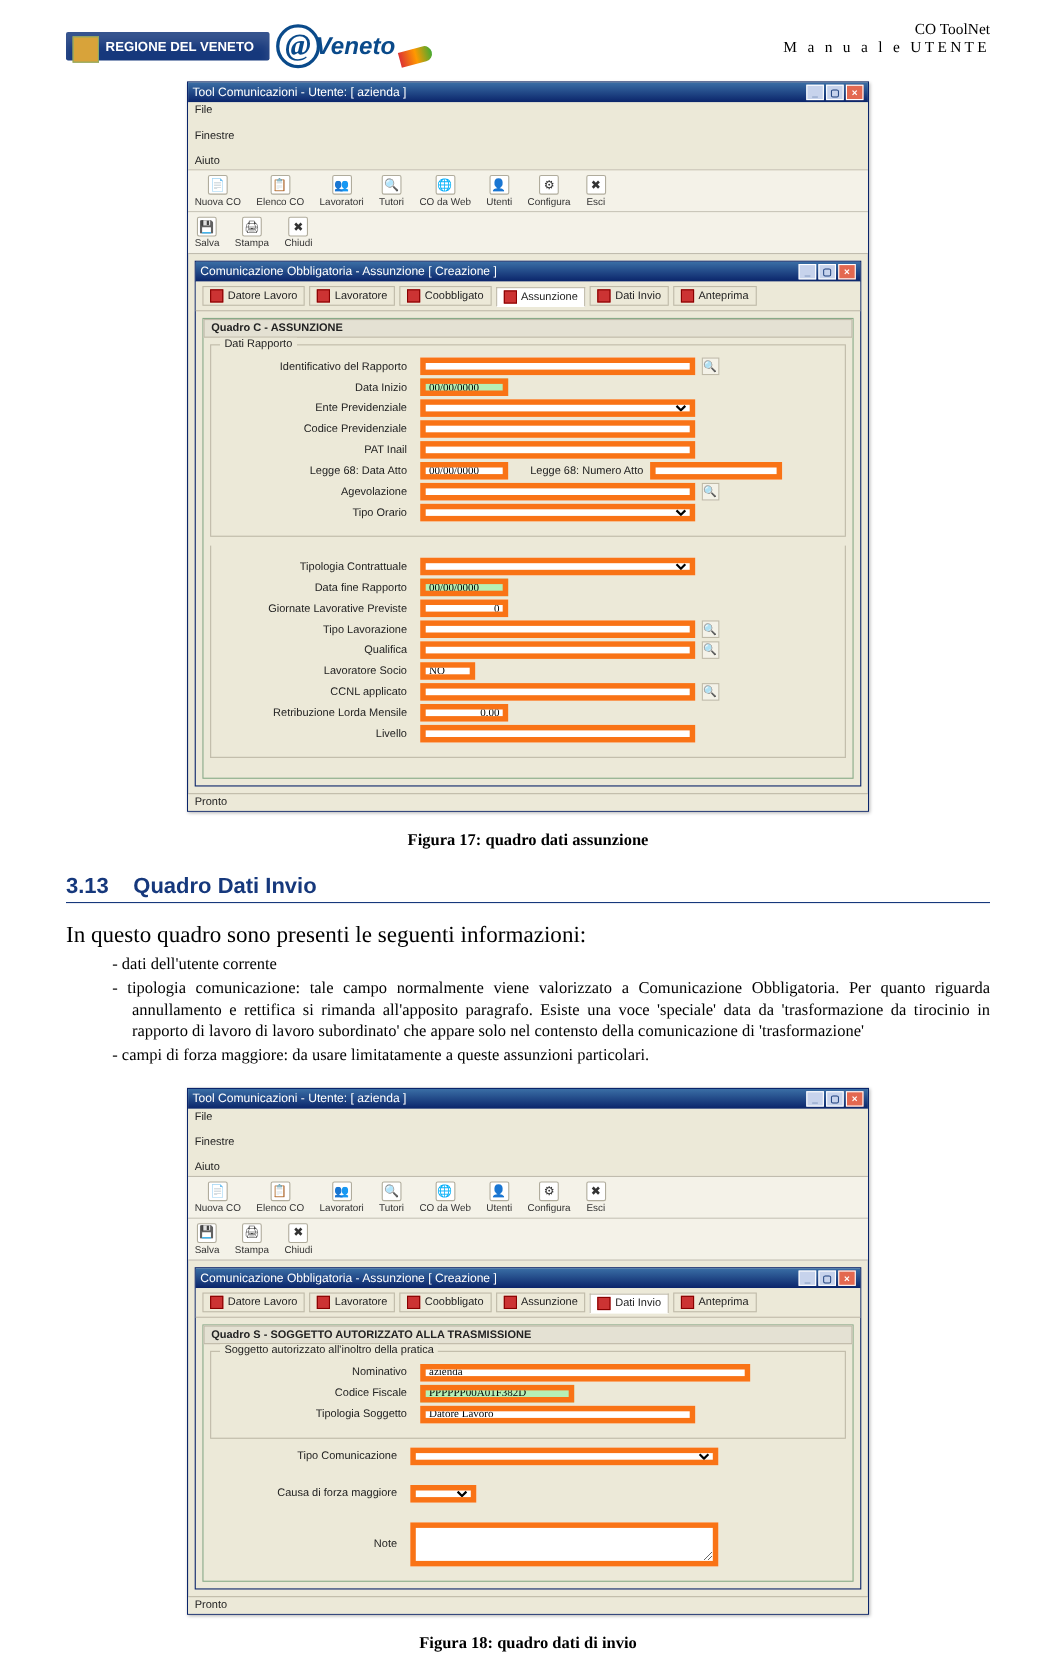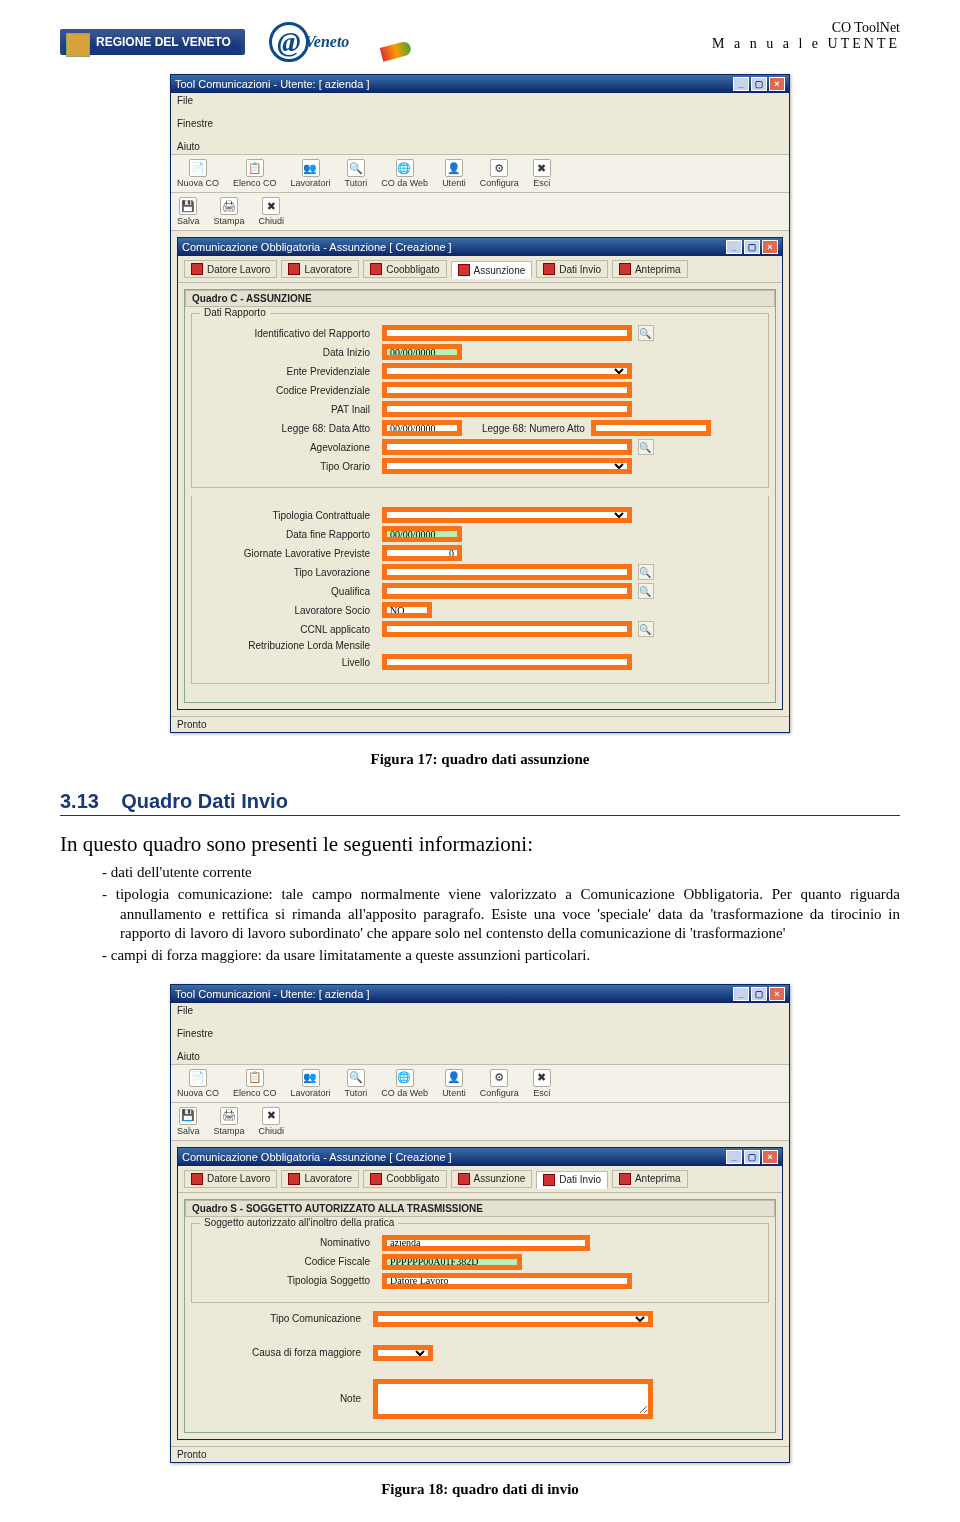--- a/index.html
+++ b/index.html
@@ -1,26 +1,26 @@
 <!DOCTYPE html>
 <html><head>
 <meta charset="utf-8">
 <style>
   * { box-sizing: border-box; margin: 0; padding: 0; }
   body { font-family: "Times New Roman", serif; background: #fff; width: 960px; margin: 0 auto; padding: 0; }
   .page { padding: 20px 60px 30px; }
   
   
   .doc-header { display: flex; justify-content: space-between; align-items: flex-start; margin-bottom: 10px; }
-  .logo-cluster { display:flex; align-items:center; gap:24px; }
+  .logo-cluster { display:flex; align-items:center; gap:6px; }
   .logo-region { background:#16387c; color:#fff; font-family: Arial, sans-serif; font-size:12px; font-weight:bold; padding:6px 14px 6px 36px; border-radius:2px; position:relative; box-shadow: inset 0 10px 10px rgba(255,255,255,.15); }
   .logo-region::before { content:""; position:absolute; left:6px; top:4px; width:22px; height:22px; background:#d8a33a; border:1px solid #8a6; }
   .logo-veneto { width: 140px; height:44px; position: relative; display:flex; align-items:center; }
   .logo-at { width:40px; height:40px; border:3px solid #0a4a8a; border-radius:50%; color:#0a4a8a; font-family: "Times New Roman"; font-size:28px; font-style:italic; font-weight:bold; display:flex; align-items:center; justify-content:center; background:#fff; }
-  .logo-veneto-text { font-family: Liberation Serif, serif; font-style: italic; font-size:16px; font-weight:bold; color:#0a4a8a; margin-left:-4px; }
+  .logo-veneto-text { font-family: Liberation Sans, sans-serif; font-style: italic; font-size:22px; font-weight:bold; color:#0a4a8a; margin-left:-4px; }
   .logo-swoosh { position:absolute; right:-2px; bottom:6px; width:30px; height:14px; background:linear-gradient(90deg,#d33,#f90,#4a3); border-radius: 0 10px 10px 0; transform: rotate(-15deg);}
   .header-right { text-align:right; font-family: "Times New Roman"; font-size: 14px; }
   .header-right .sp { letter-spacing: 3px; }
   
   
   .shot-wrap { display:flex; justify-content:center; margin: 6px 0 18px; }
   .window { font-family: Tahoma, Arial, sans-serif; font-size:10px; color:#222; background:#ece9d8; border:1px solid #0a246a; width: 620px; box-shadow: 1px 1px 3px rgba(0,0,0,.3); }
   .titlebar { background: linear-gradient(#3a6ea5,#0a246a); color:#fff; display:flex; align-items:center; justify-content:space-between; padding:2px 4px; font-size:11px; }
   .titlebar .winbtns { display:flex; gap:2px; }
   .titlebar .winbtns span { width:16px; height:14px; background:#c7d3ec; border:1px solid #fff; display:flex; align-items:center; justify-content:center; color:#1c3f7c; font-weight:bold; font-size:9px; cursor:default; }
@@ -272,20 +272,23 @@
               </div>
               <div class="frow">
                 <label>CCNL applicato</label>
                 <div class="ctl">
                   <input type="text" style="width: 250px;">
                   <span class="look">🔍</span>
                 </div>
               </div>
               <div class="frow">
                 <label>Retribuzione Lorda Mensile</label>
+                <div class="ctl">
+                  <input type="text" value="0,00" style="width: 80px; text-align: right;">
+                </div>
               </div>
               <div class="frow">
                 <label>Livello</label>
                 <div class="ctl">
                   <input type="text" style="width: 250px;">
                 </div>
               </div>
             </div>
           </div>
         </div>
@@ -404,21 +407,21 @@
               <span>Anteprima</span>
             </div>
           </div>
           <div class="panel">
             <div class="panel-title">Quadro S - SOGGETTO AUTORIZZATO ALLA TRASMISSIONE</div>
             <div class="fieldset">
               <span class="legend">Soggetto autorizzato all'inoltro della pratica</span>
               <div class="frow">
                 <label>Nominativo</label>
                 <div class="ctl">
-                  <input type="text" value="azienda" style="width: 208px;">
+                  <input type="text" value="azienda" style="width: 300px;">
                 </div>
               </div>
               <div class="frow">
                 <label>Codice Fiscale</label>
                 <div class="ctl">
                   <input type="text" class="green" value="PPPPPP00A01F382D" style="width: 140px;">
                 </div>
               </div>
               <div class="frow">
                 <label>Tipologia Soggetto</label>

